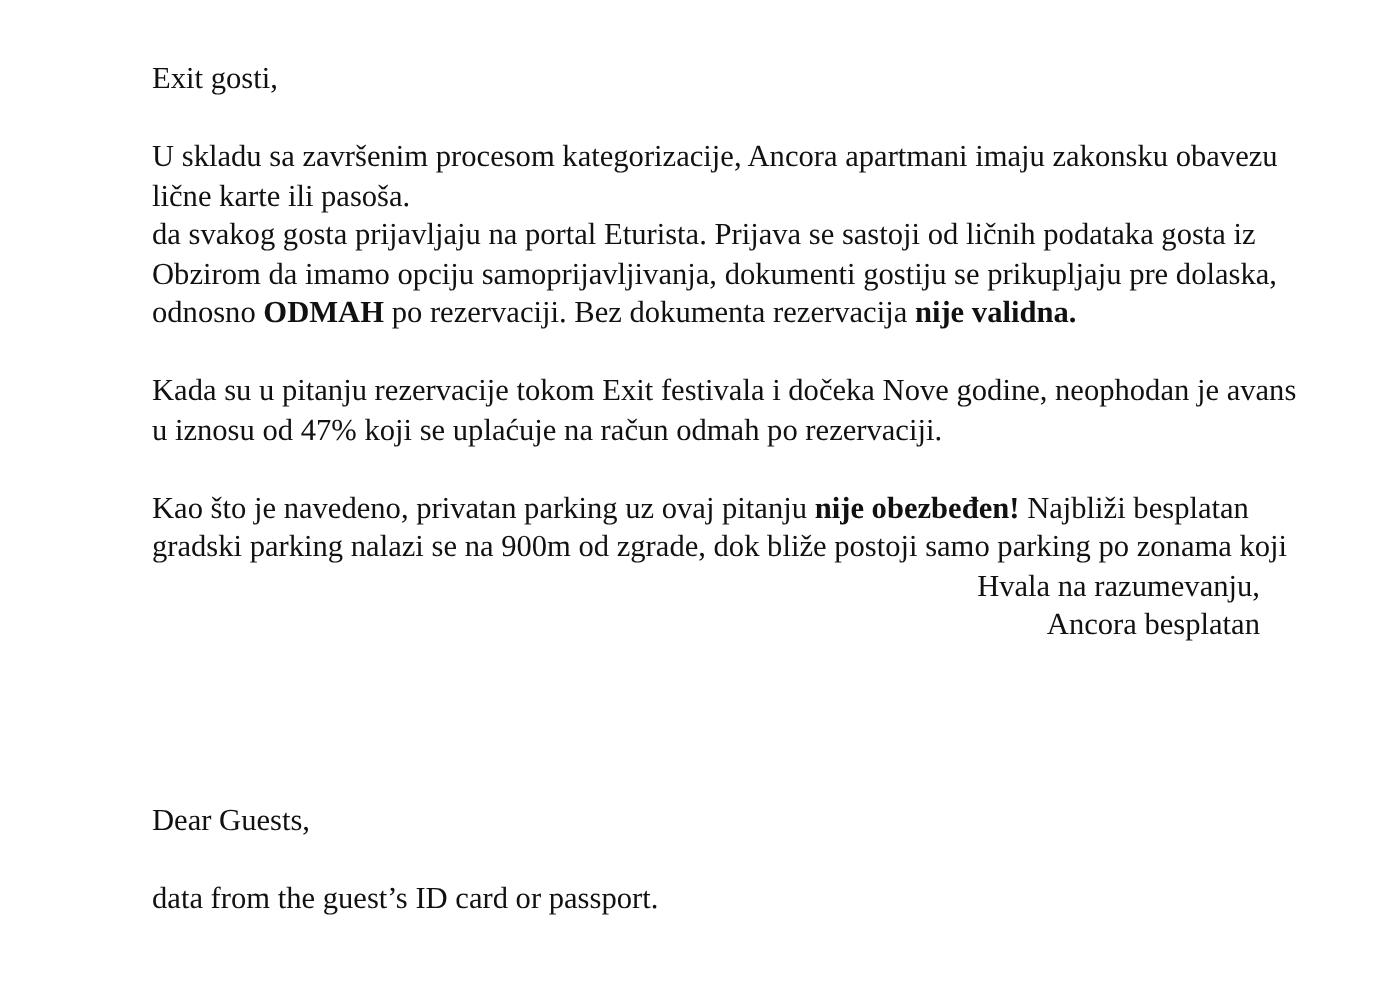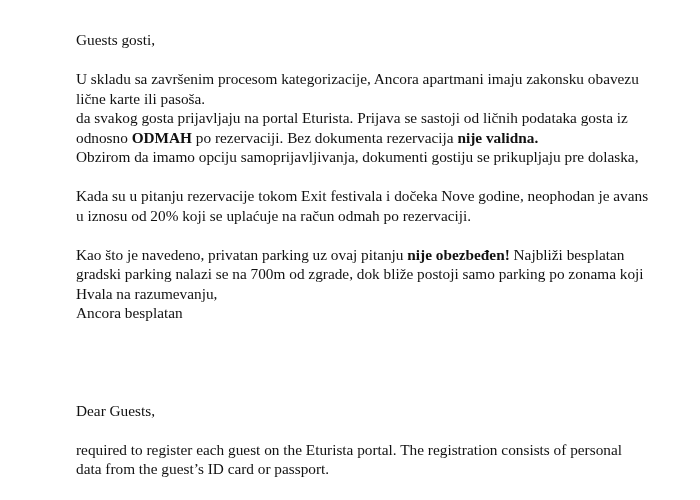--- a/index.html
+++ b/index.html
@@ -30,63 +30,62 @@
     .gap {
       height: 19.5px;
     }
     .line {
       display: block;
     }
     b {
       font-weight: bold;
     }
     .signoff {
-      text-align: left;
+      text-align: right;
       width: 554px;
     }
     .section-gap {
       height: 78px;
     }
   </style>
 </head>
 <body>
 
 <div class="page">
 
-  <p class="para">Guests gosti,</p>
+  <p class="para">Exit gosti,</p>
   <div class="gap"></div>
 
   <div class="para">
     <span class="line">U skladu sa završenim procesom kategorizacije, Ancora apartmani imaju zakonsku obavezu</span>
     <span class="line">lične karte ili pasoša.</span>
     <span class="line">da svakog gosta prijavljaju na portal Eturista. Prijava se sastoji od ličnih podataka gosta iz</span>
+    <span class="line">Obzirom da imamo opciju samoprijavljivanja, dokumenti gostiju se prikupljaju pre dolaska,</span>
     <span class="line"><span>odnosno </span><b>ODMAH</b><span> po rezervaciji. Bez dokumenta rezervacija </span><b>nije validna.</b></span>
-    <span class="line">Obzirom da imamo opciju samoprijavljivanja, dokumenti gostiju se prikupljaju pre dolaska,</span>
   </div>
   <div class="gap"></div>
 
   <div class="para">
     <span class="line">Kada su u pitanju rezervacije tokom Exit festivala i dočeka Nove godine, neophodan je avans</span>
-    <span class="line">u iznosu od 20% koji se uplaćuje na račun odmah po rezervaciji.</span>
+    <span class="line">u iznosu od 47% koji se uplaćuje na račun odmah po rezervaciji.</span>
   </div>
   <div class="gap"></div>
 
   <div class="para">
     <span class="line"><span>Kao što je navedeno, privatan parking uz ovaj pitanju </span><b>nije obezbeđen!</b><span> Najbliži besplatan</span></span>
-    <span class="line">gradski parking nalazi se na 700m od zgrade, dok bliže postoji samo parking po zonama koji</span>
+    <span class="line">gradski parking nalazi se na 900m od zgrade, dok bliže postoji samo parking po zonama koji</span>
   </div>
 
   <div class="para signoff">
     <span class="line">Hvala na razumevanju,</span>
     <span class="line">Ancora besplatan</span>
   </div>
 
   <div class="section-gap"></div>
 
   <p class="para">Dear Guests,</p>
   <div class="gap"></div>
 
   <div class="para">
-    <span class="line">required to register each guest on the Eturista portal. The registration consists of personal</span>
     <span class="line">data from the guest’s ID card or passport.</span>
   </div>
 
 </div>
 
 </body></html>

